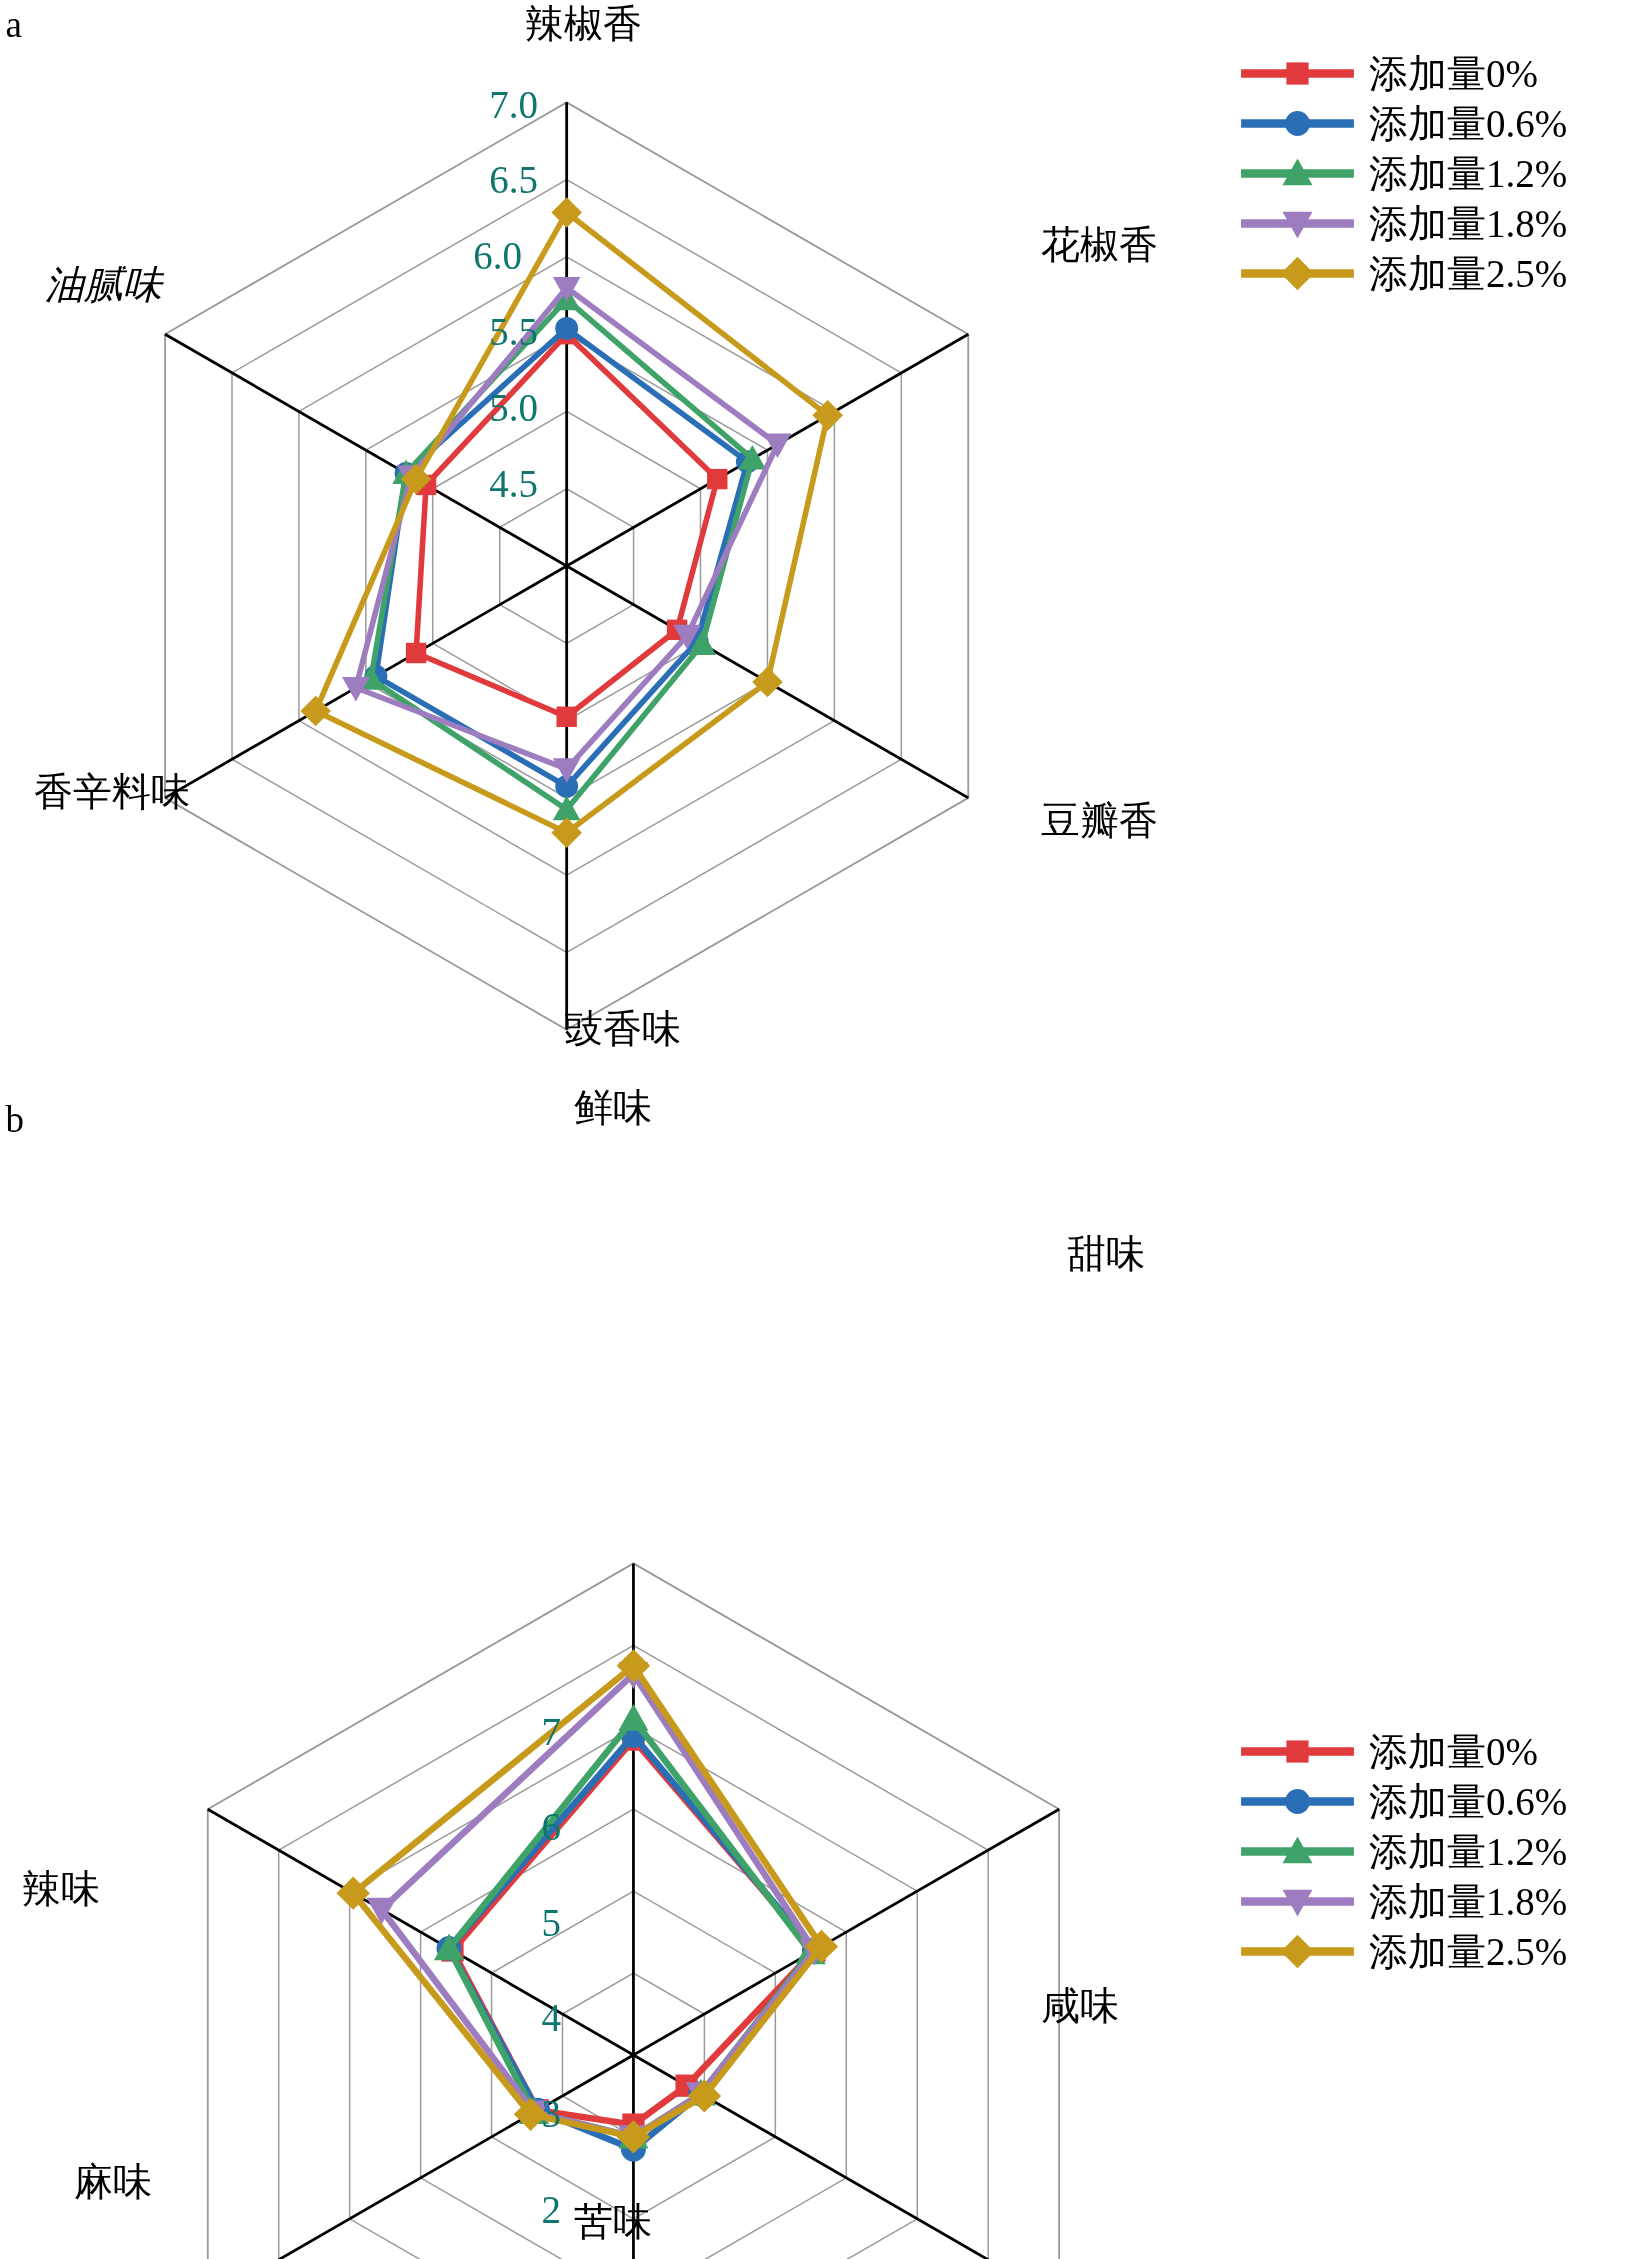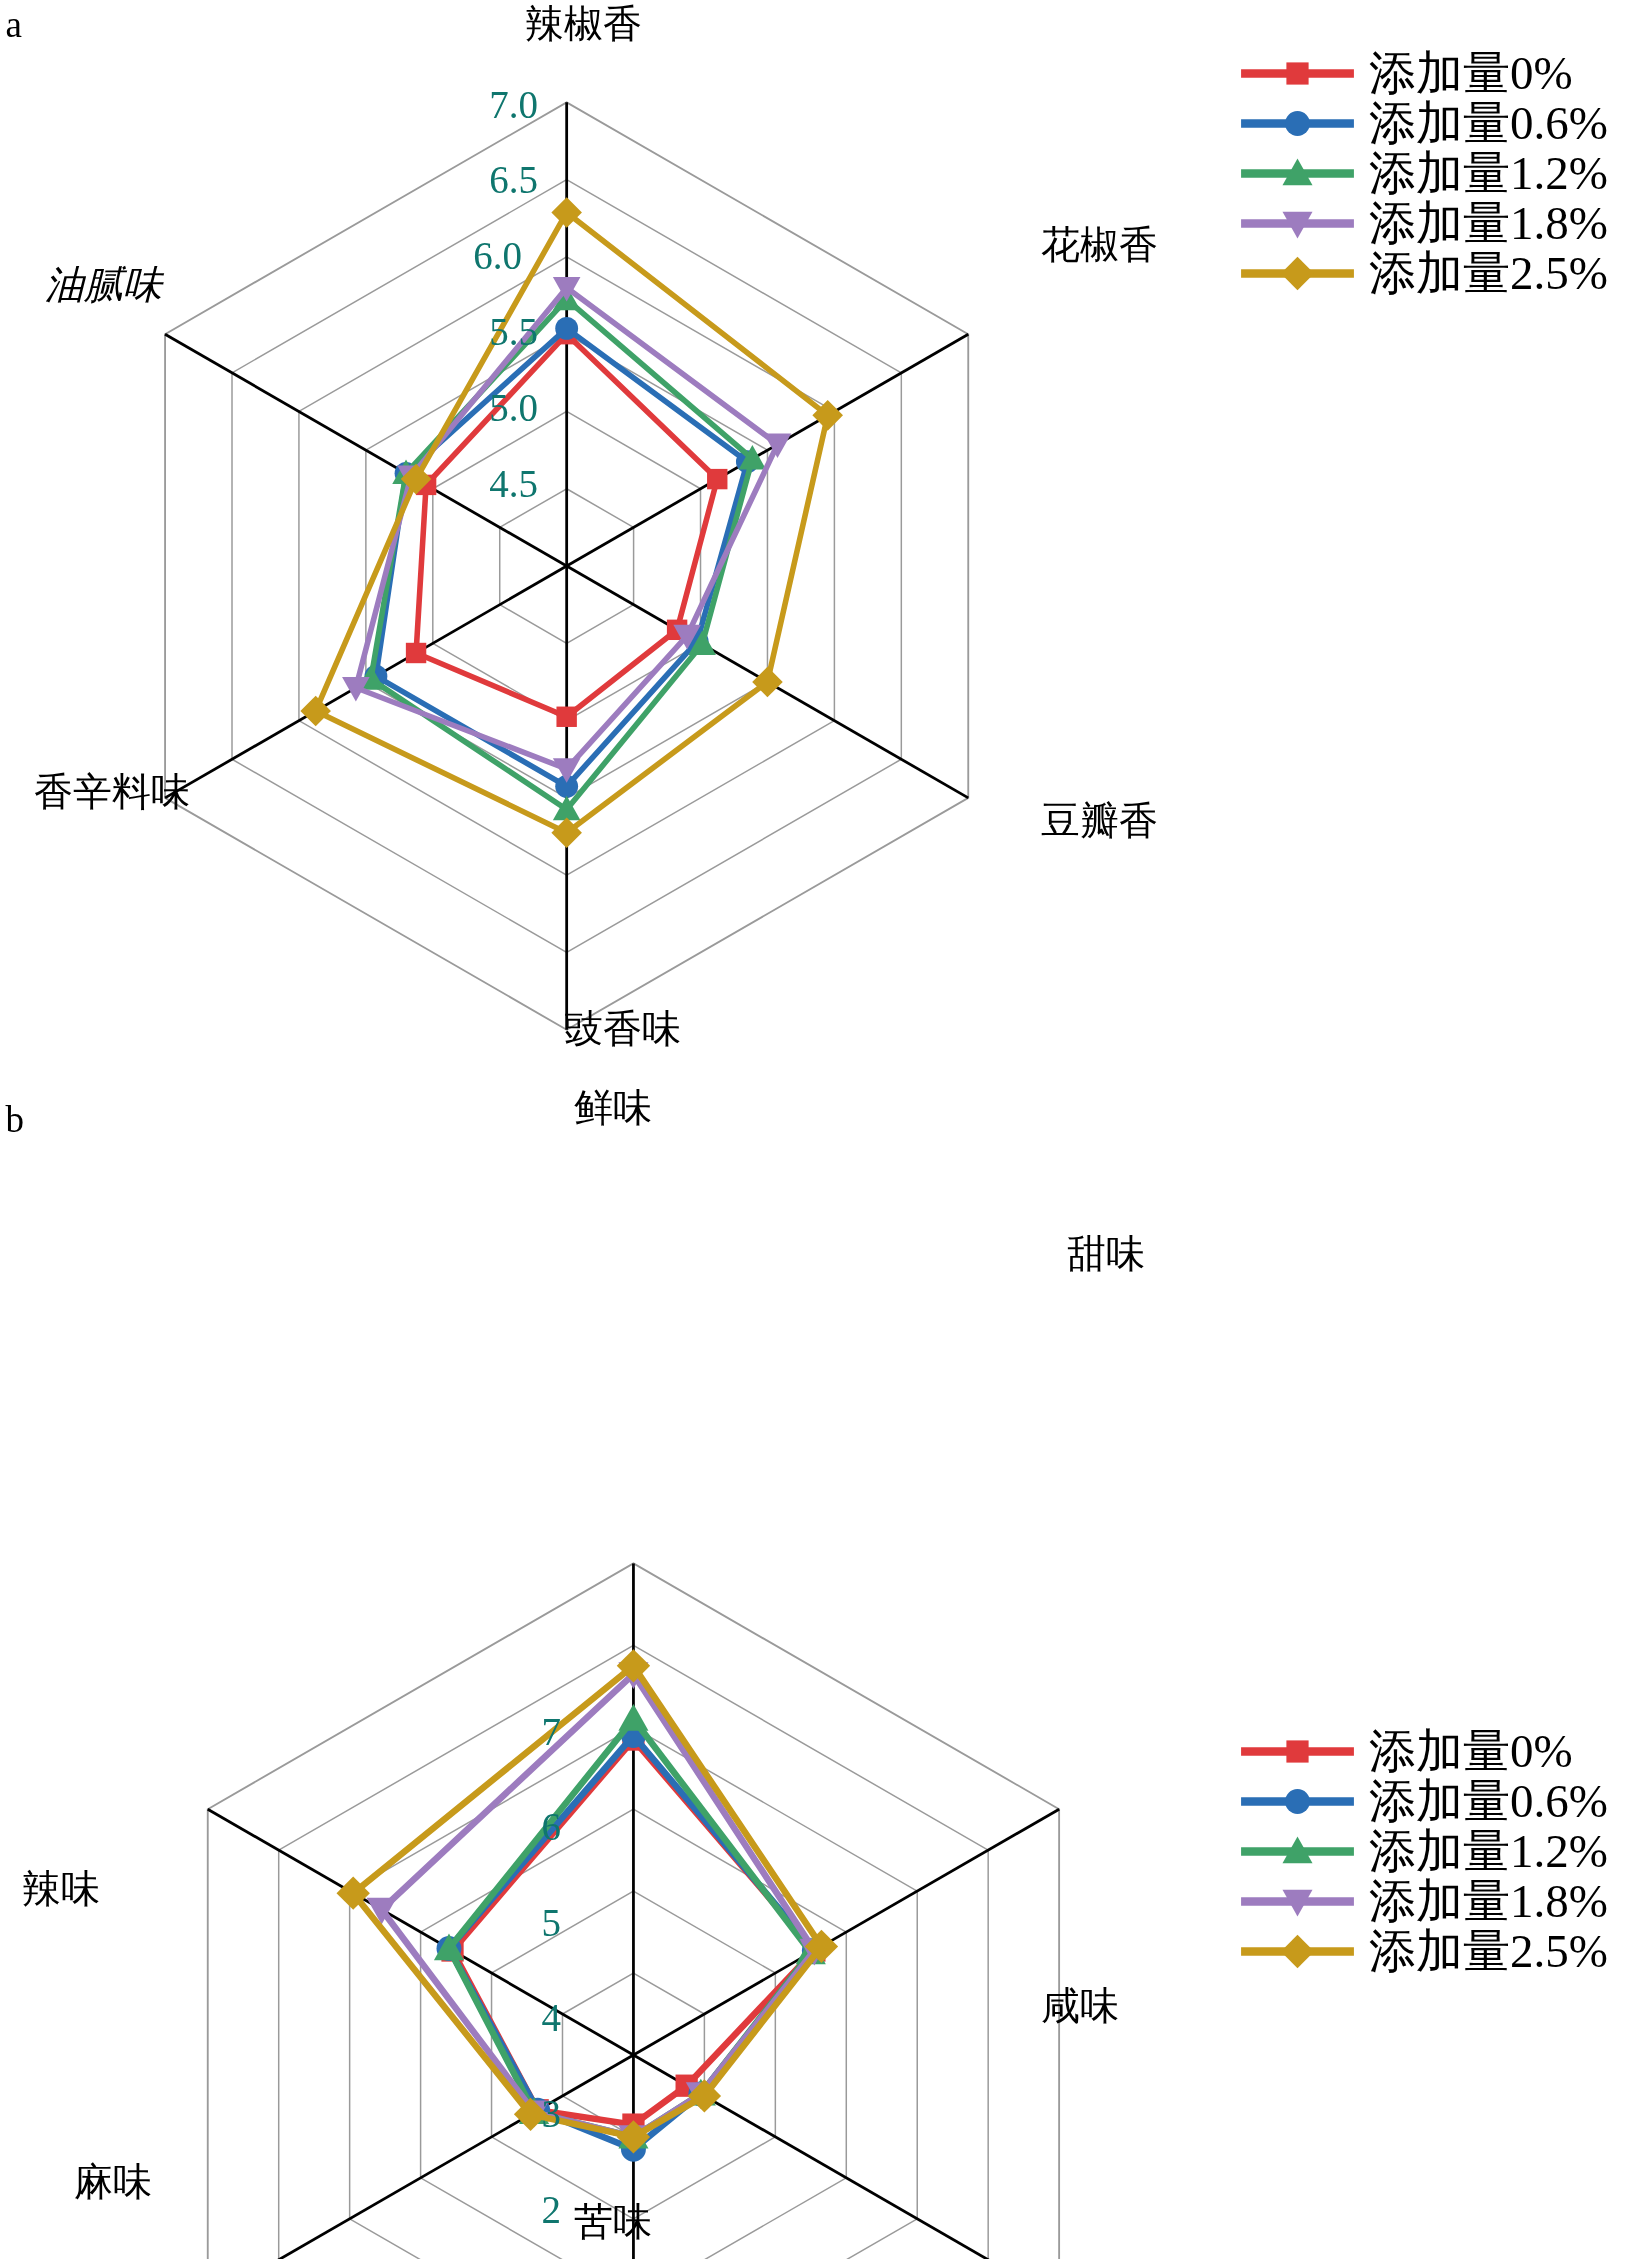--- a/index.html
+++ b/index.html
@@ -68,21 +68,21 @@
     align-items: center;
     height: 50px;
   }
   .legend-key {
     width: 117px;
     height: 37px;
     position: relative;
     flex: 0 0 auto;
   }
   .legend-text {
-    font-size: 47px;
+    font-size: 39px;
     font-family: "Liberation Serif", "DejaVu Serif", serif;
     white-space: nowrap;
     margin-left: 13px;
     line-height: 1;
     text-align: center;
   }
 </style>
 </head>
 <body>
 

